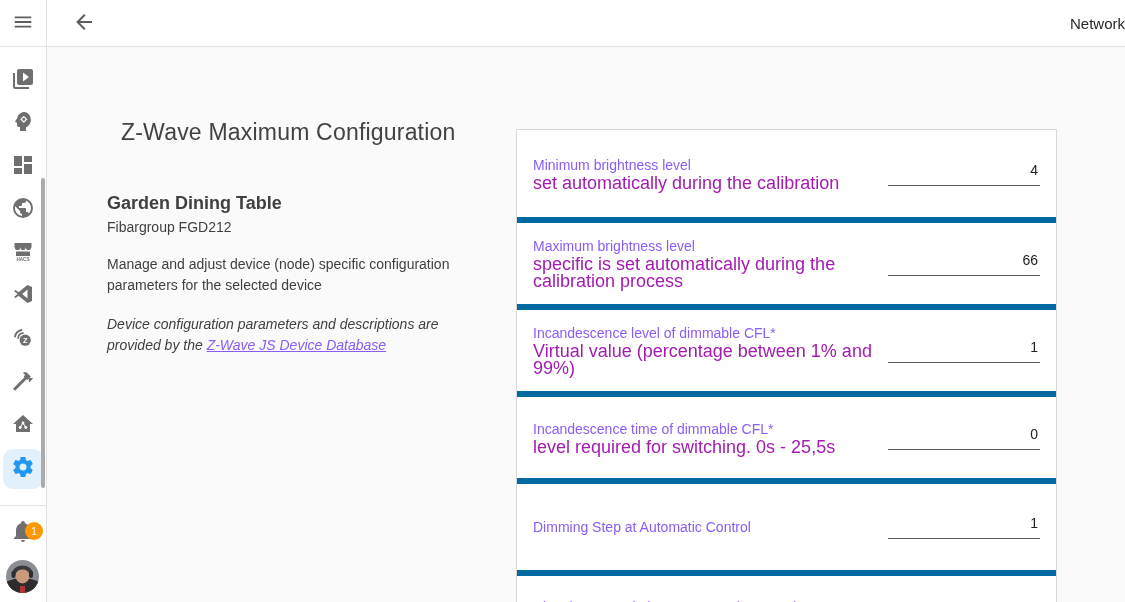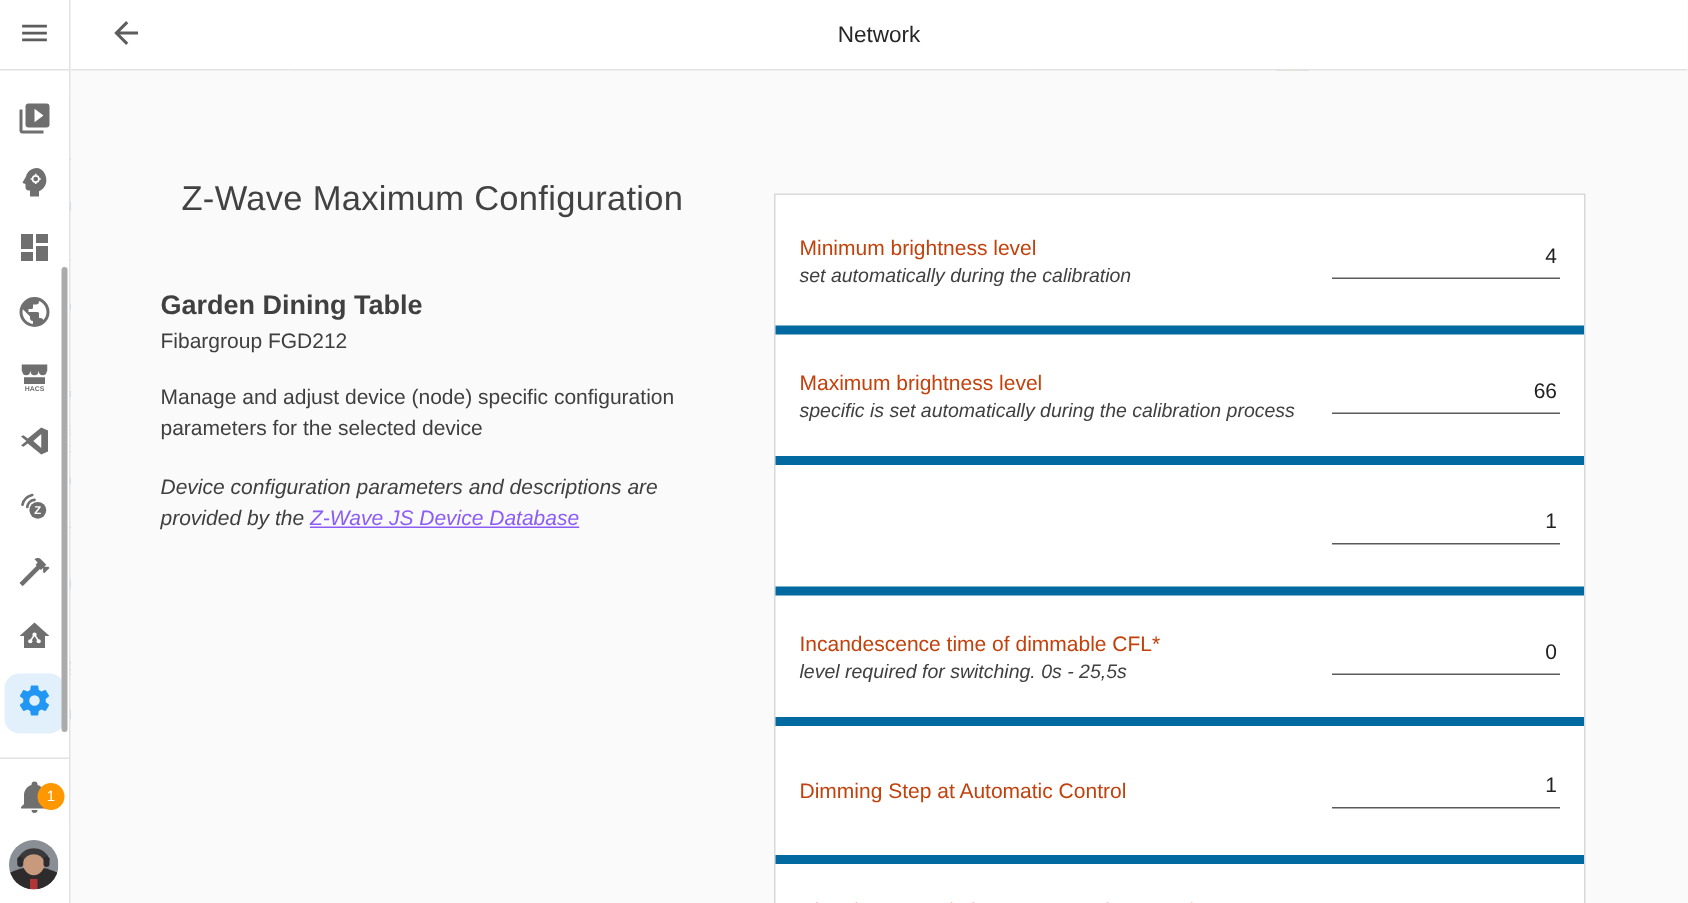--- a/index.html
+++ b/index.html
@@ -28,21 +28,21 @@
            background:#ff9800; color:#fff; font-size:10px; display:flex; align-items:center;
            justify-content:center; }
   .avatar { position:absolute; left:6px; top:560px; width:33px; height:33px; border-radius:50%;
             overflow:hidden; cursor:pointer; }
 
   
   .topbar { position:fixed; left:47px; top:0; right:0; height:47px; background:#fff;
             border-bottom:1px solid #e2e2e2; z-index:4; }
   .back-btn { position:absolute; left:25px; top:11px; width:24px; height:24px; }
   .back-btn svg { width:24px; height:24px; fill:#5d5d5d; }
-  .topbar-title { position:absolute; left:0; right:0; top:15px; text-align:center;
+  .topbar-title { position:absolute; left:0; right:0; top:15px; text-align:right;
                   font-size:15px; color:#262626; }
 
   
   .content { position:fixed; left:47px; top:47px; right:0; bottom:0; background:#fafafa; overflow:hidden; }
   .page-title { position:absolute; left:74px; top:72px; font-size:23px; font-weight:400;
                 color:#424242; letter-spacing:.2px; }
   .device-info { position:absolute; left:60px; top:146px; width:378px; }
   .device-name { font-size:18px; font-weight:700; color:#404040; }
   .device-model { margin-top:5px; font-size:14px; color:#3f3f3f; }
   .device-desc { margin-top:19px; font-size:14px; line-height:21px; color:#3f3f3f; }
@@ -50,22 +50,22 @@
   .device-note a { color:#8b5cf6;margin-top:48px; }
 
   .panel { position:absolute; left:469px; top:82px; width:541px; background:#fff;
            border:1px solid #d8d8d8; }
   .param-row { display:flex; align-items:center; justify-content:space-between;
                padding:0 16px; min-height:87px; }
   .param-row + .param-row { border-top:6px solid #0369a1; }
   .param-row.tall { min-height:92px; }
   .param-row.cut { min-height:120px; align-items:flex-start; padding-top:22px; }
   .param-text { width:352px; }
-  .param-label { font-size:14px; color:#c2410c; line-height:18px; }
-  .param-desc { font-size:13px; color:#404040; line-height:17px; margin-top:1px;font-style:italic; }
+  .param-label { font-size:14px; color:#8b5cf6; line-height:18px; }
+  .param-desc { font-size:18px; color:#a21caf; line-height:17px; margin-top:1px; }
   .param-desc:empty { display:none; }
   .param-input { width:152px; border:none; outline:none; background:transparent;
                  border-bottom:1px solid #5b5b5b; text-align:right; font-size:14px;
                  color:#212121; padding:0 2px 7px 0;
                  font-family:"Liberation Sans", sans-serif; }
 </style>
 </head>
 <body>
 
 <aside class="sidebar">
@@ -241,20 +241,22 @@
     <div class="param-row">
       <div class="param-text">
         <div class="param-label">Maximum brightness level</div>
         <div class="param-desc">specific is set automatically during the calibration process</div>
       </div>
       <input class="param-input" value="66" style="">
     </div>
 
     <div class="param-row">
       <div class="param-text">
+        <div class="param-label">Incandescence level of dimmable CFL*</div>
+        <div class="param-desc">Virtual value (percentage between 1% and 99%)</div>
       </div>
       <input class="param-input" value="1" style="">
     </div>
 
     <div class="param-row">
       <div class="param-text">
         <div class="param-label">Incandescence time of dimmable CFL*</div>
         <div class="param-desc">level required for switching. 0s - 25,5s</div>
       </div>
       <input class="param-input" value="0" style="">

